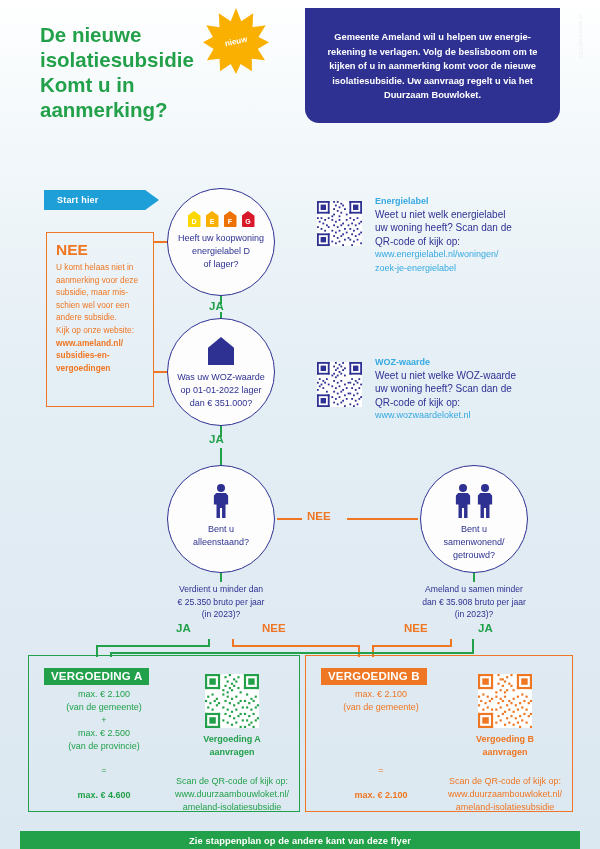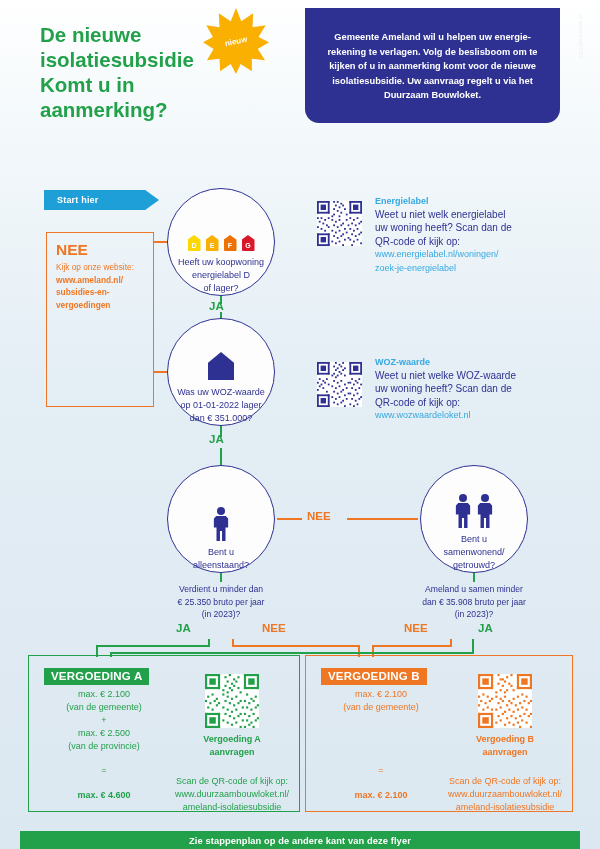--- a/index.html
+++ b/index.html
@@ -59,21 +59,21 @@
   }
   .neebox .big{font-size:15.5px;font-weight:bold;color:#ef7622;line-height:18px;margin-bottom:2px;}
   .neebox p{margin:0;font-size:8.3px;line-height:12.6px;color:#ef7622;}
   .neebox p.gap{}
   .neebox p.bold{font-weight:bold;}
 
   
   .circ{
     position:absolute;border:1.2px solid #2e3192;border-radius:50%;
     background:#fdfdfd;box-sizing:border-box;
-    display:flex;flex-direction:column;align-items:center;justify-content:flex-end;
+    display:flex;flex-direction:column;align-items:center;justify-content:flex-start;
   }
   .circ .ctext{
     font-size:9px;line-height:13px;color:#2e3192;text-align:center;width:100%;
   }
   .c1{left:167px;top:188px;width:108px;height:108px;padding-top:22px;}
   .c2{left:167px;top:318px;width:108px;height:108px;padding-top:18px;}
   .c3{left:167px;top:465px;width:108px;height:108px;padding-top:16px;}
   .c4{left:420px;top:465px;width:108px;height:108px;padding-top:16px;}
 
   
@@ -158,20 +158,21 @@
   </svg>
   <div class="burst-label">nieuw</div>
 
   <div class="intro">Gemeente Ameland wil u helpen uw energie-rekening te verlagen. Volg de beslisboom om te kijken of u in aanmerking komt voor de nieuwe isolatiesubsidie. Uw aanvraag regelt u via het Duurzaam Bouwloket.</div>
   <div class="watermark">©ameland2023</div>
 
   <div class="start">Start hier</div>
 
   <div class="neebox">
     <div class="big">NEE</div>
+    <p>U komt helaas niet in aanmerking voor deze subsidie, maar mis-schien wel voor een andere subsidie.</p>
     <p class="gap">Kijk op onze website:</p>
     <p class="bold">www.ameland.nl/</p>
     <p class="bold">subsidies-en-</p>
     <p class="bold">vergoedingen</p>
   </div>
 
   <div class="ln o" style="left:154px;top:241px;width:14px;height:1.6px;"></div>
   <div class="ln o" style="left:154px;top:371px;width:14px;height:1.6px;"></div>
 
   <div class="circ c1">

